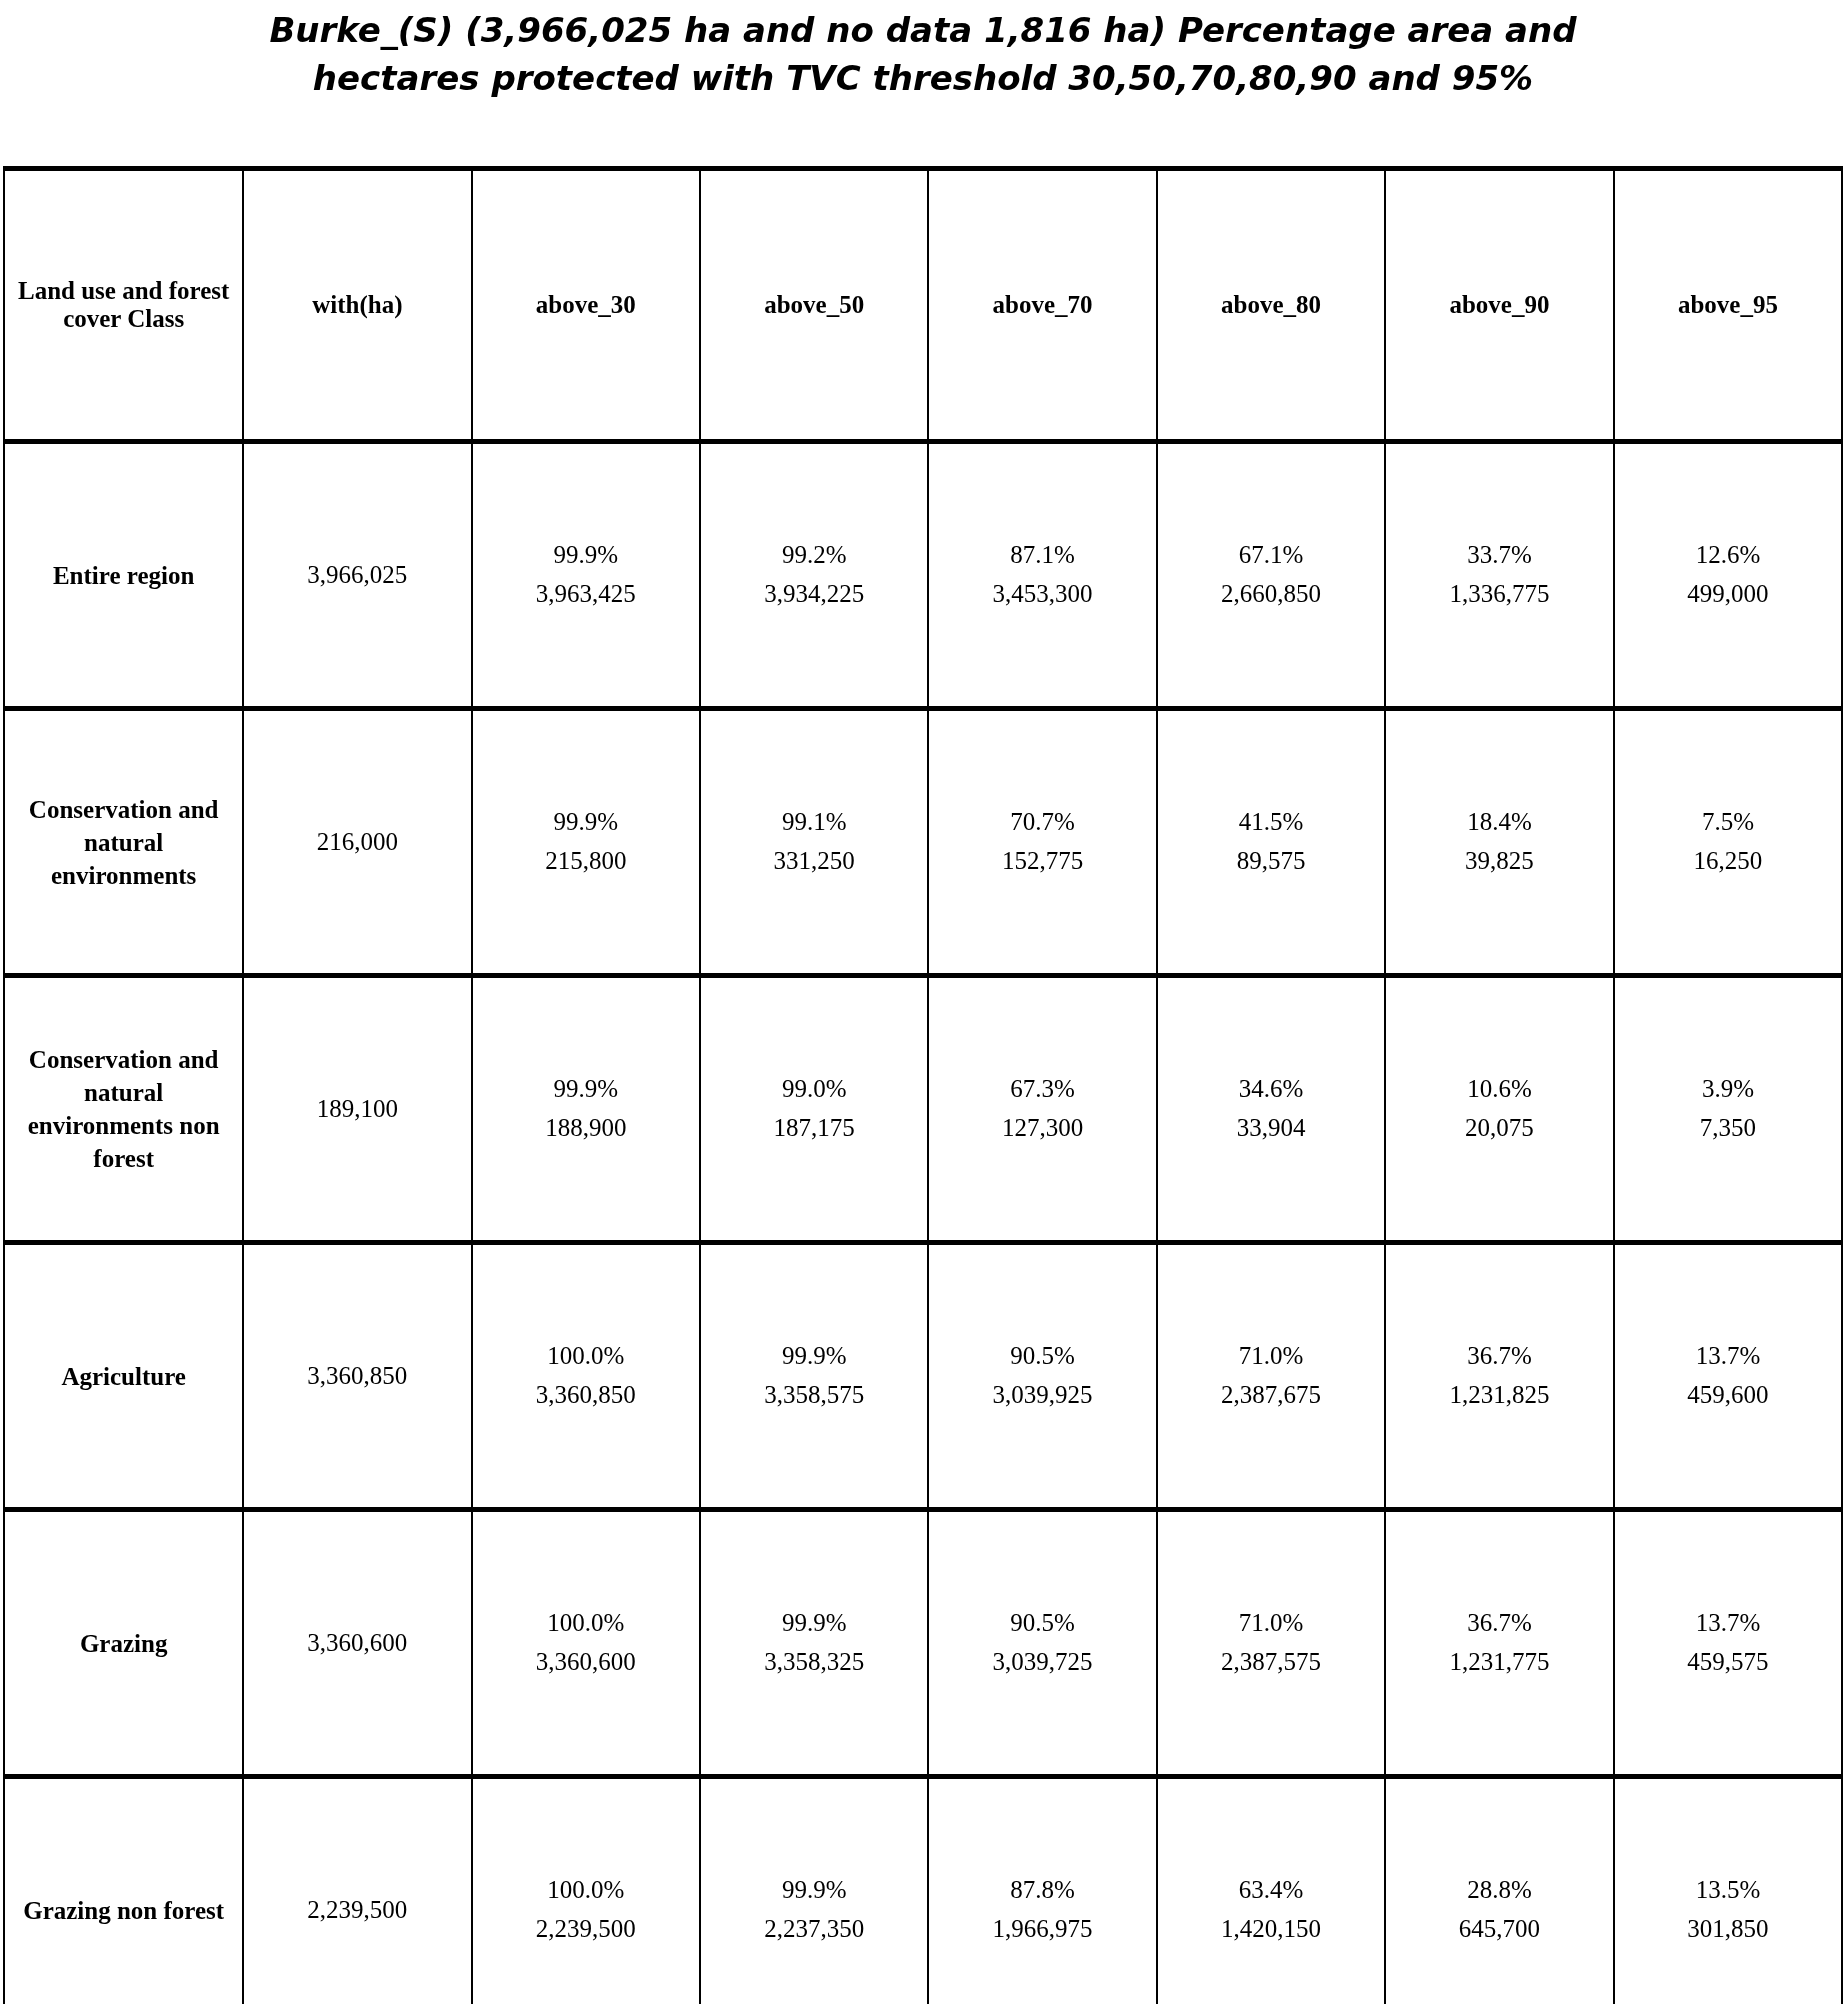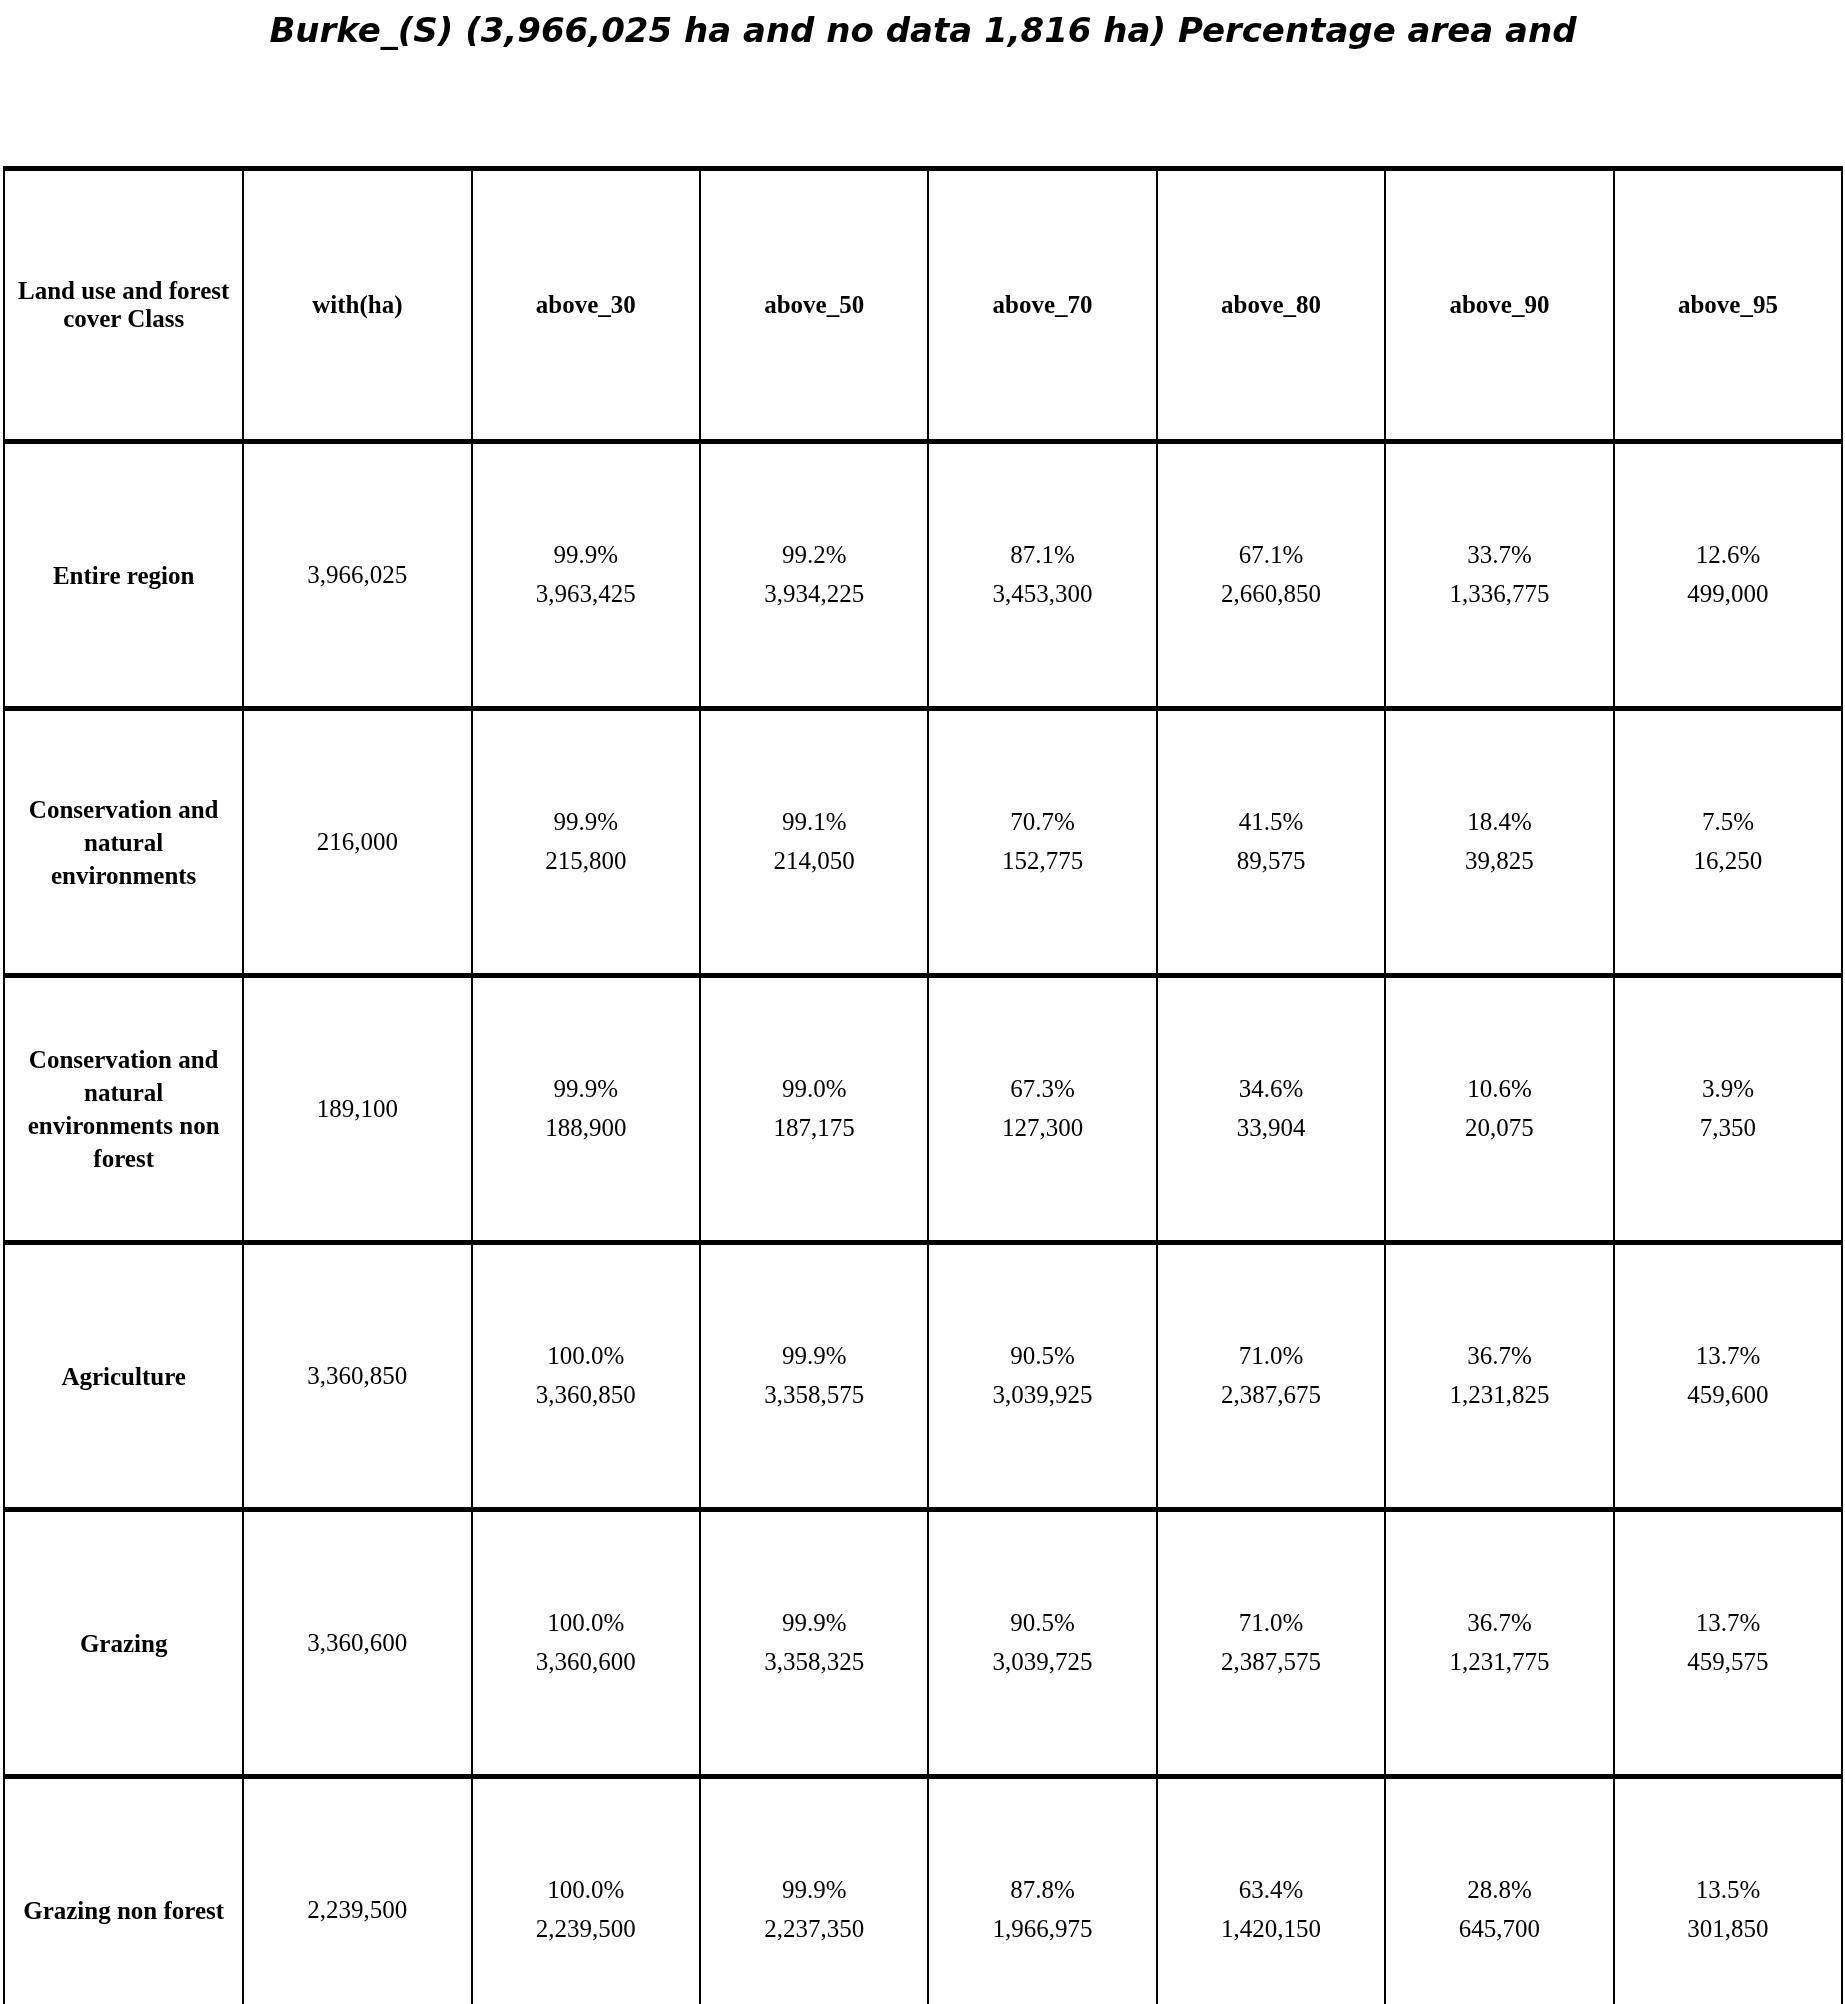--- a/index.html
+++ b/index.html
@@ -31,20 +31,21 @@
   .data-table tr.row{height:267px;padding-left:45px;}
   .data-table th{font-weight:bold;}
   .data-table td.cls{font-weight:bold;line-height:1.32;}
   .stack span{display:block;line-height:1.55;}
 </style>
 </head>
 <body>
 
 <div class="title">
   <div>Burke_(S) (3,966,025 ha and no data 1,816 ha) Percentage area and</div>
+  <div>hectares protected with TVC threshold 30,50,70,80,90 and 95%</div>
 </div>
 
 <table class="data-table">
   <colgroup>
     <col class="c-class">
       <col class="c-num">
       <col class="c-num">
       <col class="c-num">
     <col class="c-num">
       <col class="c-num">
@@ -109,21 +110,21 @@
     <td>216,000</td>
     <td>
           <div class="stack">
             <span>99.9%</span>
             <span>215,800</span>
           </div>
         </td>
     <td>
           <div class="stack">
             <span>99.1%</span>
-            <span>214,050</span>
+            <span>331,250</span>
           </div>
         </td>
     <td>
           <div class="stack">
             <span>70.7%</span>
             <span>152,775</span>
           </div>
         </td>
     <td>
           <div class="stack">

